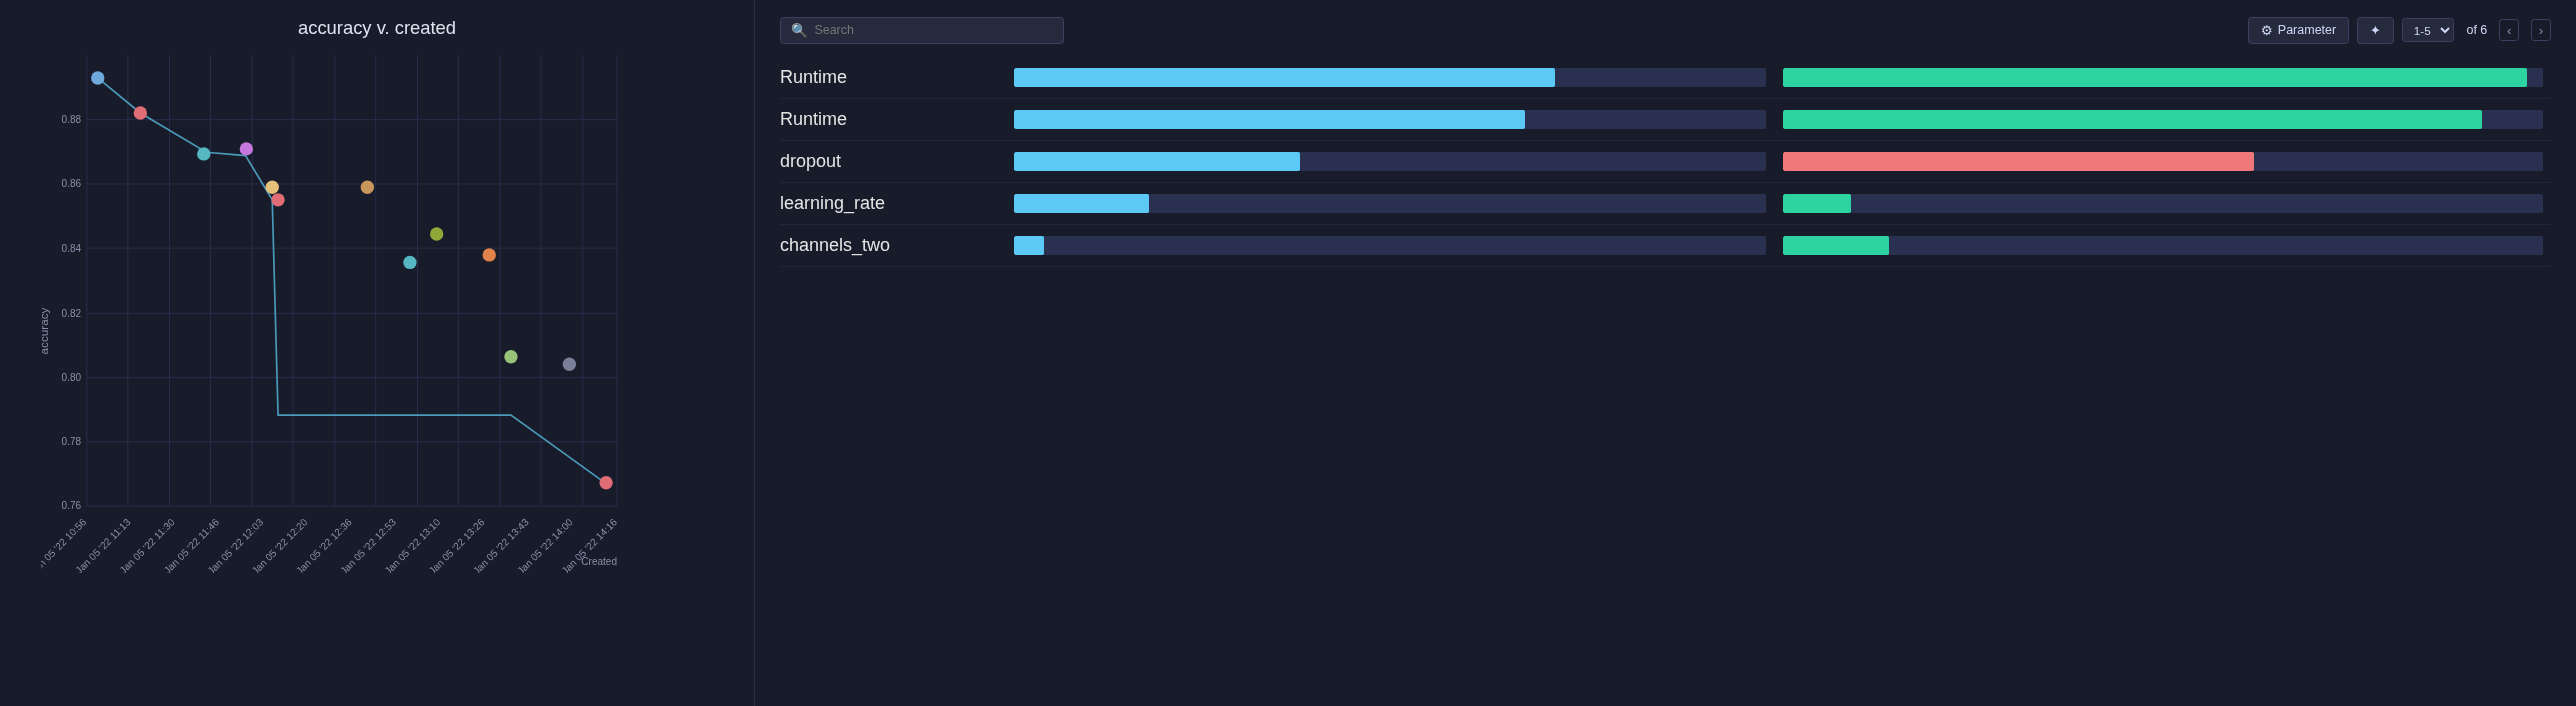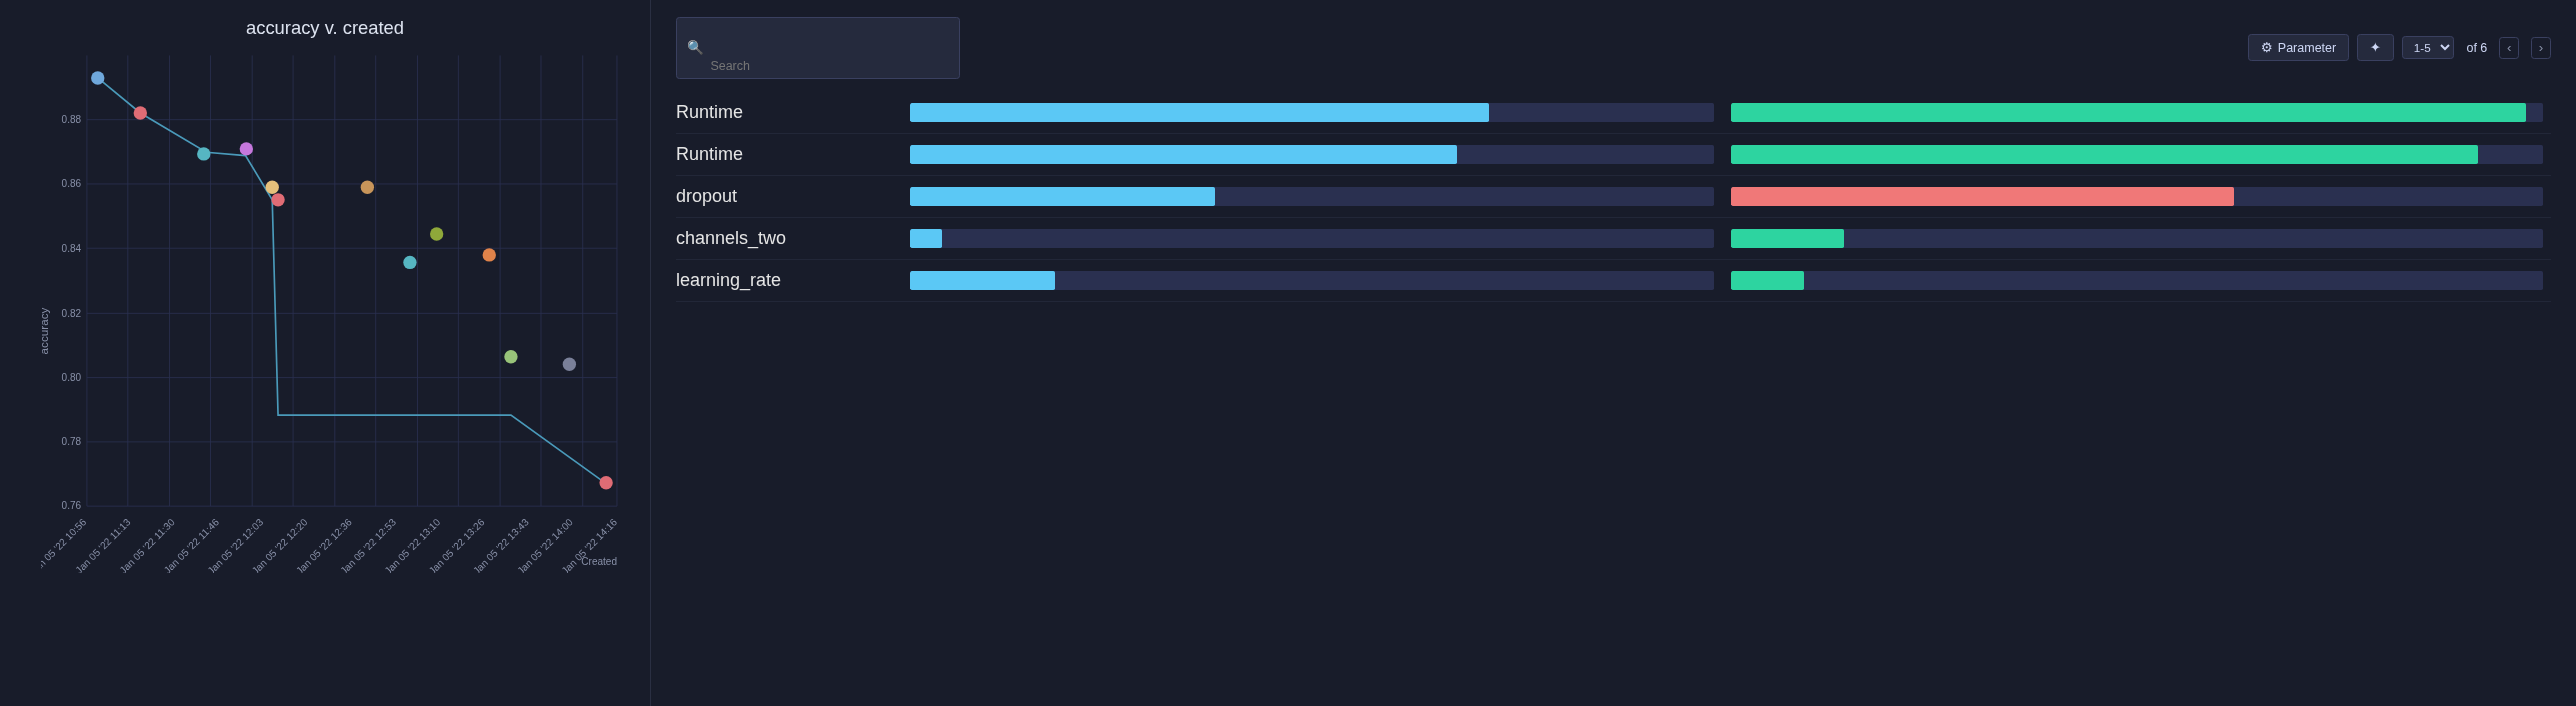--- a/index.html
+++ b/index.html
@@ -6,21 +6,21 @@
     body {
       background: #1a1f2e;
       color: #cdd6f4;
       font-family: -apple-system, BlinkMacSystemFont, 'Segoe UI', sans-serif;
       width: 2576px;
       height: 706px;
       display: flex;
       overflow: hidden;
     }
     .left-panel {
-      width: 651px;
+      width: 755px;
       height: 706px;
       background: #181c2a;
       border-right: 0.8px solid #2a2f42;
       position: relative;
       padding: 16.7px 8.3px 58px 8.3px;
     }
     .right-panel {
       flex: 1;
       background: #181c2a;
       padding: 16.7px 25px;
@@ -91,21 +91,20 @@
       max-width: 284px;
     }
     .search-icon { color: #8890a8; font-size: 13.4px; }
     .search-input {
       background: transparent;
       border: none;
       outline: none;
       color: #cdd6f4;
       font-size: 12.5px;
       width: 100%;
-      margin-top: 36px;
     }
     .toolbar-right {
       display: flex;
       align-items: center;
       gap: 8.3px;
       margin-left: auto;
     }
     .params-btn {
       display: flex;
       align-items: center;
@@ -360,40 +359,40 @@
         <div class="bar-fill" style="width:38%;background:#5bc8f5;"></div>
       </div>
     </div>
     <div class="col-correlation">
       <div class="bar-bg">
         <div class="bar-fill" style="width:62%;background:#f07878;"></div>
       </div>
     </div>
   </div>
       <div class="table-row">
+    <div class="col-name">learning_rate</div>
+    <div class="col-importance">
+      <div class="bar-bg">
+        <div class="bar-fill" style="width:18%;background:#5bc8f5;"></div>
+      </div>
+    </div>
+    <div class="col-correlation">
+      <div class="bar-bg">
+        <div class="bar-fill" style="width:9%;background:#2dd4a0;"></div>
+      </div>
+    </div>
+  </div>
+      <div class="table-row">
     <div class="col-name">channels_two</div>
     <div class="col-importance">
       <div class="bar-bg">
         <div class="bar-fill" style="width:4%;background:#5bc8f5;"></div>
       </div>
     </div>
     <div class="col-correlation">
       <div class="bar-bg">
         <div class="bar-fill" style="width:14%;background:#2dd4a0;"></div>
       </div>
     </div>
   </div>
-      <div class="table-row">
-    <div class="col-name">learning_rate</div>
-    <div class="col-importance">
-      <div class="bar-bg">
-        <div class="bar-fill" style="width:18%;background:#5bc8f5;"></div>
-      </div>
-    </div>
-    <div class="col-correlation">
-      <div class="bar-bg">
-        <div class="bar-fill" style="width:9%;background:#2dd4a0;"></div>
-      </div>
-    </div>
-  </div>
     </div>
 </div>
 
 
 </body></html>

